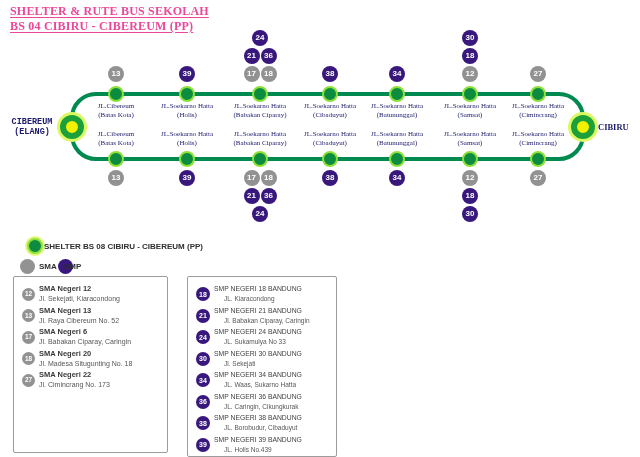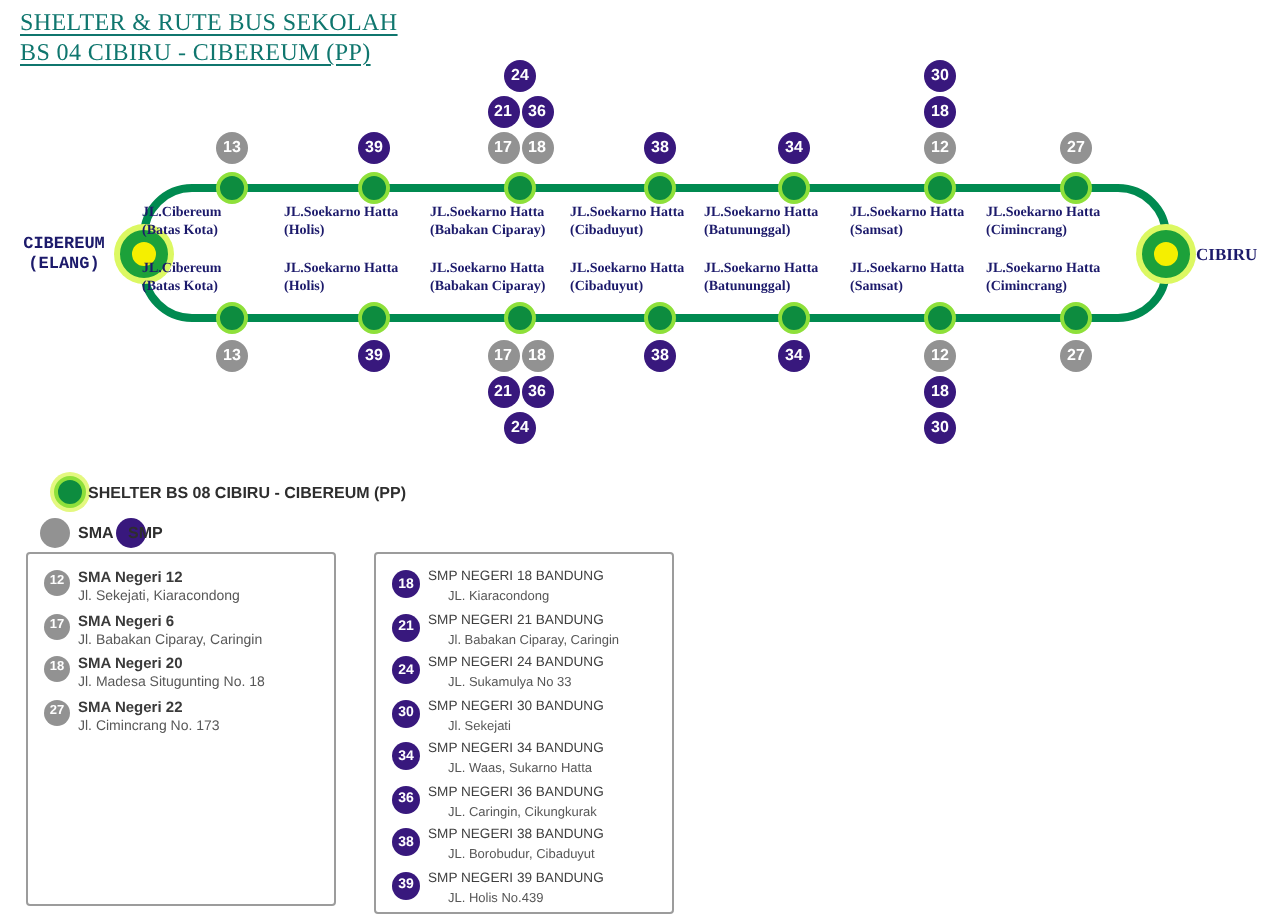--- a/index.html
+++ b/index.html
@@ -2,22 +2,22 @@
 <html style="--route-green: #008a50; --station-green: #0d8c3f; --station-ring: #8ee03a; --terminal-center: #f5ef00; --sma-gray: #929292; --smp-purple: #38187d; --street-navy: #1c1a6b;"><head>
 <meta charset="utf-8">
 <style>
   html,body{margin:0;padding:0;}
   body{
     width:640px;height:457px;position:relative;overflow:hidden;
     background:#ffffff;font-family:"Liberation Sans",sans-serif;
   }
   .title{
     position:absolute;left:10px;top:4px;
-    font-family:"Liberation Serif",serif;font-weight:normal;font-size:12px;
-    color:#0f766e;line-height:15px;letter-spacing:.2px;
+    font-family:"Liberation Serif",serif;font-weight:bold;font-size:12px;
+    color:#ec4899;line-height:15px;letter-spacing:.2px;
   }
   .title div{text-decoration:underline;text-underline-offset:2px;}
 
   
   #loop{
     position:absolute;left:70px;top:92px;width:515px;height:69px;
     border:4px solid var(--route-green);border-radius:26px;box-sizing:border-box;
   }
   .station-dot{
     position:absolute;width:16px;height:16px;border-radius:50%;
@@ -27,22 +27,22 @@
   .terminal{
     position:absolute;width:24px;height:24px;border-radius:50%;
     background:var(--terminal-center);border:6px solid #1ca13a;
     box-sizing:border-box;box-shadow:0 0 0 3px #dcf862;
   }
   .terminal-label{
     position:absolute;font-family:"Liberation Serif",serif;font-weight:bold;
     font-size:8.5px;color:var(--street-navy);text-align:center;line-height:10px;
   }
   .street-label{
-    position:absolute;width:90px;text-align:left;
-    font-family:"Liberation Serif",serif;font-weight:bold;
+    position:absolute;width:90px;text-align:center;
+    font-family:"Liberation Serif",serif;font-weight:normal;
     font-size:7px;line-height:8.5px;color:var(--street-navy);
   }
   .badge{
     position:absolute;width:16px;height:16px;border-radius:50%;
     color:#fff;font-size:8px;font-weight:bold;
     display:flex;align-items:center;justify-content:center;line-height:1;
   }
   .badge.sma{background:var(--sma-gray);}
   .badge.smp{background:var(--smp-purple);}
 
@@ -57,21 +57,21 @@
   #legend-smp-dot{left:58px;top:259px;width:15px;height:15px;background:var(--smp-purple);}
   .legend-text{position:absolute;font-size:8px;font-weight:bold;color:#2e2e2e;}
 
   
   .list-box{
     position:absolute;border:1px solid #9c9c9c;border-radius:2px;
     box-sizing:border-box;background:#fff;padding:7px 4px 0 8px;
   }
   #sma-box{left:13px;top:276px;width:155px;height:177px;}
   #smp-box{left:187px;top:276px;width:150px;height:181px;}
-  .list-item{display:flex;align-items:flex-start;margin-bottom:2px;}
+  .list-item{display:flex;align-items:center;margin-bottom:2px;}
   .badge-sm{
     flex:0 0 auto;border-radius:50%;color:#fff;font-weight:bold;
     display:flex;align-items:center;justify-content:center;line-height:1;
     margin-right:4px;margin-top:1px;
   }
   #sma-box .badge-sm{width:13px;height:13px;font-size:6.5px;background:var(--sma-gray);}
   #smp-box .badge-sm{width:14px;height:14px;font-size:7px;background:var(--smp-purple);}
   .item-name{font-size:7.5px;font-weight:bold;color:#3a3a3a;line-height:10px;}
   #smp-box .item-name{font-size:6.8px;font-weight:normal;color:#3f3f3f;line-height:10px;}
   .item-addr{font-size:7px;color:#575757;line-height:9.5px;}
@@ -207,20 +207,27 @@
 
 <div class="list-box" id="sma-box">
     <div class="list-item">
       <div class="badge-sm">12</div>
       <div>
         <div class="item-name">SMA Negeri 12</div>
         <div class="item-addr">Jl. Sekejati, Kiaracondong</div>
       </div>
     </div>
     <div class="list-item">
+      <div class="badge-sm">13</div>
+      <div>
+        <div class="item-name">SMA Negeri 13</div>
+        <div class="item-addr">Jl. Raya Cibereum No. 52</div>
+      </div>
+    </div>
+    <div class="list-item">
       <div class="badge-sm">17</div>
       <div>
         <div class="item-name">SMA Negeri 6</div>
         <div class="item-addr">Jl. Babakan Ciparay, Caringin</div>
       </div>
     </div>
     <div class="list-item">
       <div class="badge-sm">18</div>
       <div>
         <div class="item-name">SMA Negeri 20</div>

